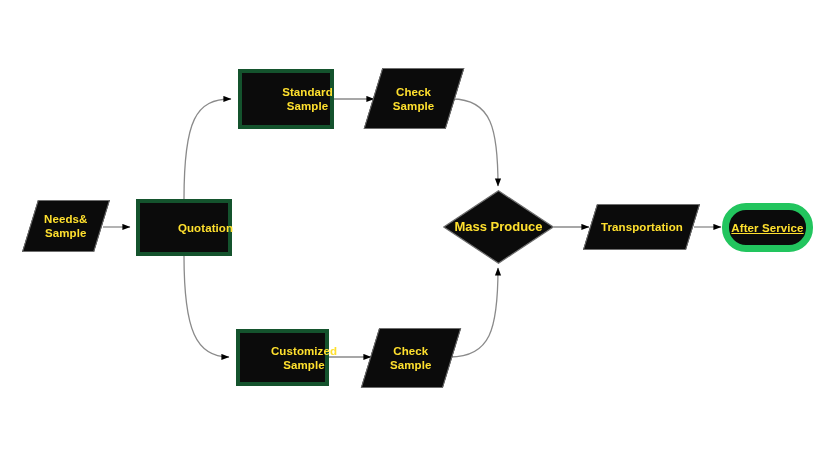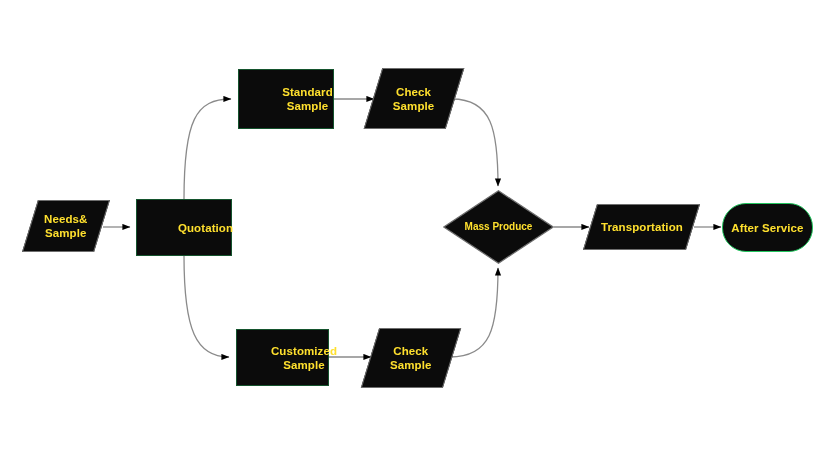--- a/index.html
+++ b/index.html
@@ -40,53 +40,54 @@
     justify-content: center;
     z-index: 2;
   }
   .node .label {
     position: relative;
     z-index: 3;
     white-space: pre-line;
     letter-spacing: 0.1px;
   }
   .rect {
-    border: 1px solid #14532d;
+    border: 4px solid #14532d;
     padding-left: 43px;
   }
   .para {
     border: 1px solid #6e6e6e;
     transform: skewX(-17deg);
   }
   .para > .label {
     transform: skewX(17deg);
   }
   .stadium {
-    border: 1px solid #22c55e;
+    border: 7px solid #22c55e;
     border-radius: 24px;
+    text-decoration: underline;
   }
   .diamond-wrap {
     position: absolute;
     z-index: 2;
     display: flex;
     align-items: center;
     justify-content: center;
   }
   .diamond-wrap .diamond-shape {
     position: absolute;
     left: 0; top: 0;
     width: 100%;
     height: 100%;
   }
   .diamond-wrap .label {
     position: relative;
     z-index: 3;
     color: #FFE02E;
     font-weight: bold;
-    font-size: 10px;
+    font-size: 13px;
     line-height: 14px;
     text-align: left;
     white-space: pre-line;
   }
 </style>
 </head>
 <body>
 
 <div id="canvas">
 

